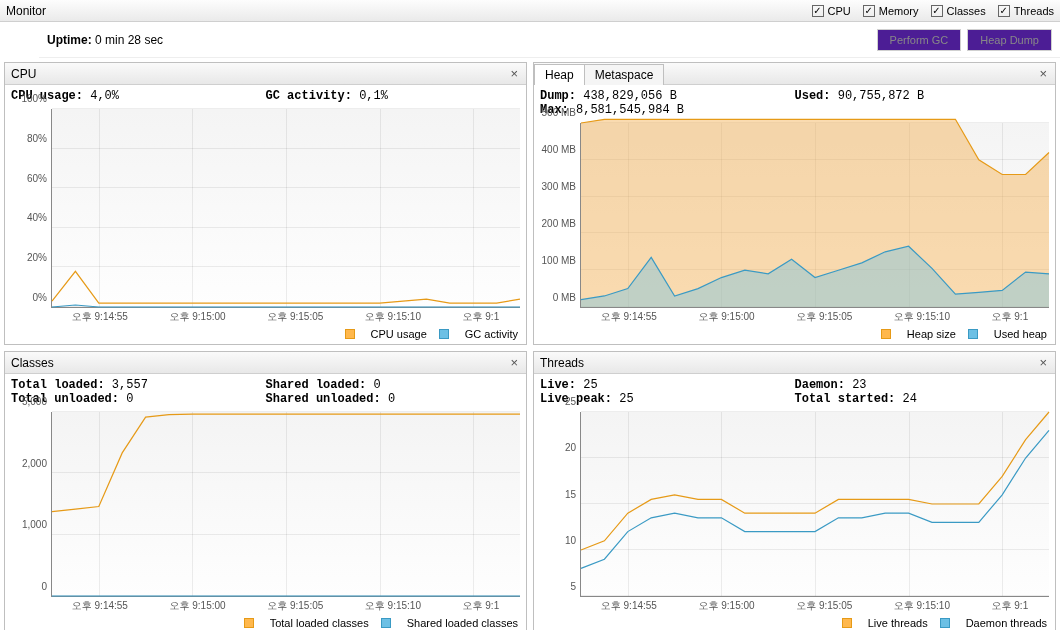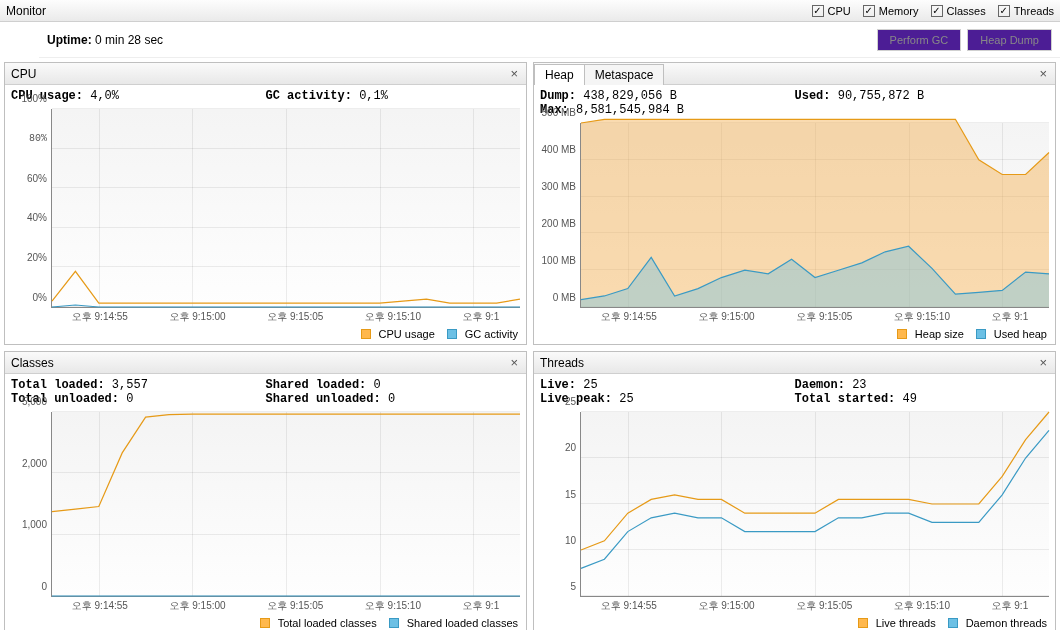--- a/index.html
+++ b/index.html
@@ -129,21 +129,21 @@
   }
   svg.plot-svg {
     position: absolute; left: 0; top: 0; width: 100%; height: 100%;
     overflow: visible;
   }
   .legend {
     display: flex; justify-content: flex-end; gap: 12px;
     padding: 2px 8px 4px 0;
     font-size: 11px;
   }
-  .legend-item { display: flex; align-items: center; gap: 8px; text-align: center; }
+  .legend-item { display: flex; align-items: center; gap: 16px; text-align: center; }
   .legend-sw {
     width: 10px; height: 10px; border: 1px solid;
   }
   .sw-orange { background: #ffb84d; border-color: #e69a17; }
   .sw-blue { background: #6cc0e5; border-color: #3a9ac4; }
 </style>
 </head>
 <body>
 
 <div class="header-bar">
@@ -197,21 +197,21 @@
           <span>0,1%</span>
         </div>
       </div>
     </div>
     <div class="chart-area">
         <div class="y-labels">
           <div class="y-label" style="bottom: 0%;">0%</div>
           <div class="y-label" style="bottom: 20%;">20%</div>
           <div class="y-label" style="bottom: 40%;">40%</div>
           <div class="y-label" style="bottom: 60%;">60%</div>
-          <div class="y-label" style="bottom: 80%; font-family: Liberation Mono, monospace;">80%</div>
+          <div class="y-label" style="bottom: 80%;">80%</div>
           <div class="y-label" style="bottom: 100%;">100%</div>
         </div>
         <div class="plot">
           <div class="gridline-h" style="bottom: 0%;"></div>
           <div class="gridline-h" style="bottom: 20%;"></div>
           <div class="gridline-h" style="bottom: 40%;"></div>
           <div class="gridline-h" style="bottom: 60%;"></div>
           <div class="gridline-h" style="bottom: 80%;"></div>
           <div class="gridline-h" style="bottom: 100%;"></div>
           <div class="gridline-v" style="left: 10%;"></div>
@@ -372,21 +372,21 @@
       <span class="title">Threads</span>
       <span class="close-x">×</span>
     </div>
     <div class="panel-stats">
       <div class="stat-block">
         <div class="stat-line"><b>Live:</b> <span>25</span></div>
         <div class="stat-line"><b>Live peak:</b> <span>25</span></div>
       </div>
       <div class="stat-block">
         <div class="stat-line"><b>Daemon:</b> <span>23</span></div>
-        <div class="stat-line"><b>Total started:</b> <span>49</span></div>
+        <div class="stat-line"><b>Total started:</b> <span>24</span></div>
       </div>
     </div>
     <div class="chart-area">
         <div class="y-labels">
           <div class="y-label" style="bottom: 0%;">5</div>
           <div class="y-label" style="bottom: 25%;">10</div>
           <div class="y-label" style="bottom: 50%;">15</div>
           <div class="y-label" style="bottom: 75%;">20</div>
           <div class="y-label" style="bottom: 100%;">25</div>
         </div>

